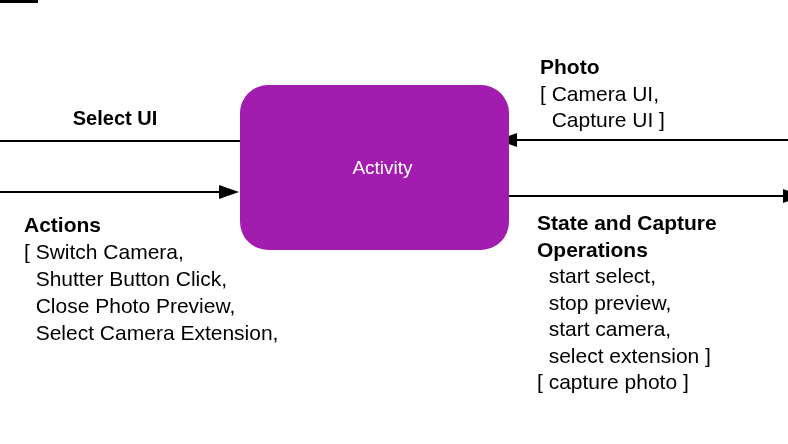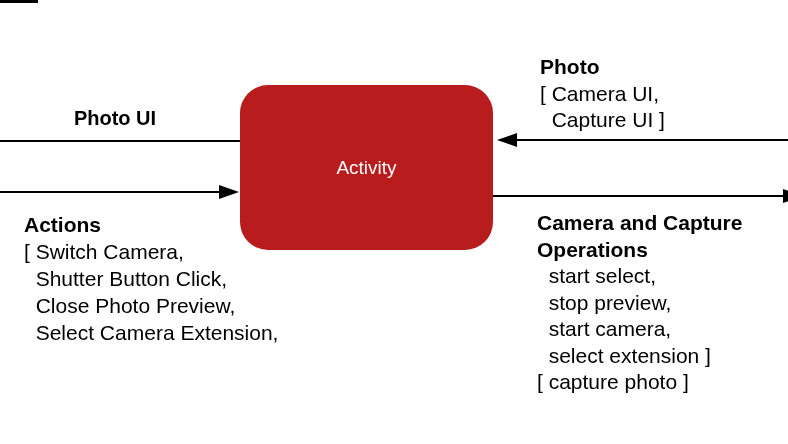--- a/index.html
+++ b/index.html
@@ -76,42 +76,42 @@
   <div class="topleft-bar"></div>
 
   <div class="line update-line"></div>
   <div class="line actions-line"></div>
   <div class="arrow-right actions-arrowhead"></div>
   <div class="line state-line"></div>
   <div class="arrow-left state-arrowhead"></div>
   <div class="line ops-line"></div>
   <div class="arrow-right edge-arrowhead"></div>
 
-  <div class="node" style="background: #b91c1c; color: rgb(255, 255, 255);">
+  <div class="node" style="background: #a21caf; color: rgb(255, 255, 255); padding-left: 16px;">
     <span>Activity</span>
   </div>
 
-  <div class="label-update-ui">Photo UI</div>
+  <div class="label-update-ui">Select UI</div>
 
   <div class="textblock block-actions">
     <div class="bold">Actions</div>
     <div class="pre">[ Switch Camera,</div>
     <div class="pre">  Shutter Button Click,</div>
     <div class="pre">  Close Photo Preview,</div>
     <div class="pre">  Select Camera Extension,</div>
   </div>
 
   <div class="textblock block-state">
     <div class="bold">Photo</div>
     <div class="pre">[ Camera UI,</div>
     <div class="pre">  Capture UI ]</div>
   </div>
 
   <div class="textblock block-ops">
-    <div class="bold">Camera and Capture</div>
+    <div class="bold">State and Capture</div>
     <div class="bold">Operations</div>
     <div class="pre">  start select,</div>
     <div class="pre">  stop preview,</div>
     <div class="pre">  start camera,</div>
     <div class="pre">  select extension ]</div>
     <div class="pre">[ capture photo ]</div>
   </div>
 
 </div>
 

